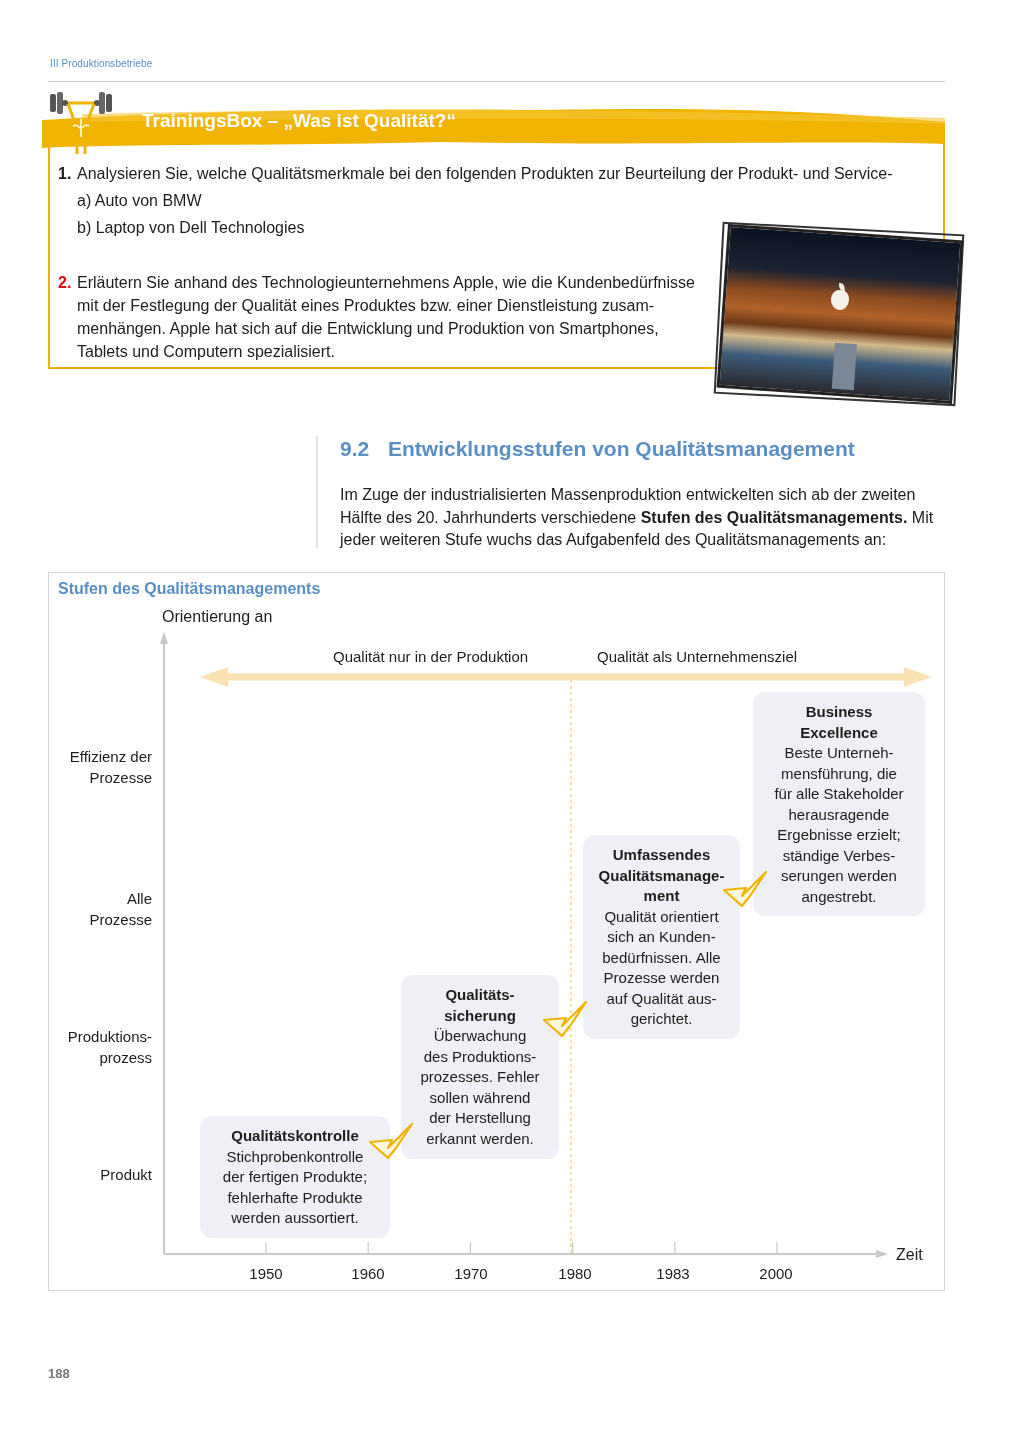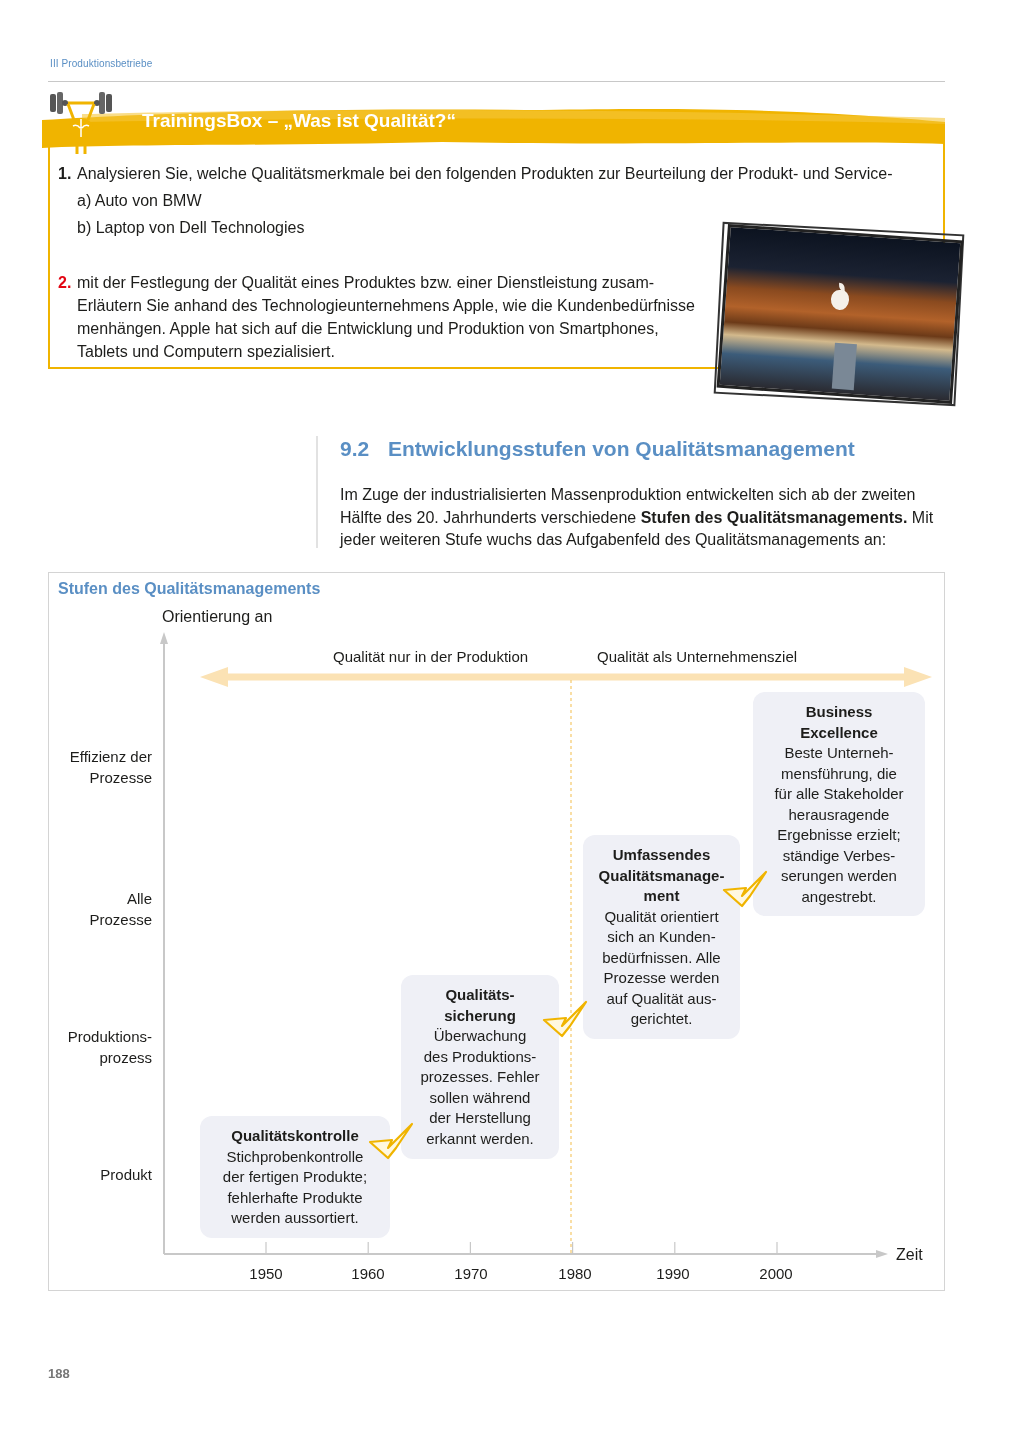--- a/index.html
+++ b/index.html
@@ -82,22 +82,22 @@
   <div style="padding-left:19px;">
     <div>Analysieren Sie, welche Qualitätsmerkmale bei den folgenden Produkten zur Beurteilung der Produkt- und Service-</div>
     <div class="sub" style="margin-top:4px;">a) Auto von BMW</div>
     <div class="sub" style="margin-top:4px;">b) Laptop von Dell Technologies</div>
   </div>
 </div>
 
 <div class="abs task" style="left:58px; top:271px; width:660px;">
   <span class="task-num num-red" style="left:0; top:0;">2.</span>
   <div style="padding-left:19px;">
+    <div>Erläutern Sie anhand des Technologieunternehmens Apple, wie die Kundenbedürfnisse</div>
     <div>mit der Festlegung der Qualität eines Produktes bzw. einer Dienstleistung zusam-</div>
-    <div>Erläutern Sie anhand des Technologieunternehmens Apple, wie die Kundenbedürfnisse</div>
     <div>menhängen. Apple hat sich auf die Entwicklung und Produktion von Smartphones,</div>
     <div>Tablets und Computern spezialisiert.</div>
   </div>
 </div>
 
 <div class="abs photo-frame2"></div>
 <div class="abs photo" title="Apple Store bei Nacht">
   <div class="apple-leaf"></div>
   <div class="apple-glyph"></div>
   <div class="photo-door"></div>
@@ -151,21 +151,21 @@
   <div>prozess</div>
 </div>
 <div class="abs ylabel" style="left:32px; top:1164px;">
   <div>Produkt</div>
 </div>
 
 <div class="abs xtick-label" style="left:236px; top:1265px;">1950</div>
 <div class="abs xtick-label" style="left:338px; top:1265px;">1960</div>
 <div class="abs xtick-label" style="left:441px; top:1265px;">1970</div>
 <div class="abs xtick-label" style="left:545px; top:1265px;">1980</div>
-<div class="abs xtick-label" style="left:643px; top:1265px;">1990</div>
+<div class="abs xtick-label" style="left:643px; top:1265px;">1983</div>
 <div class="abs xtick-label" style="left:746px; top:1265px;">2000</div>
 <div class="abs x-axis-title">Zeit</div>
 
 <div class="abs stage" style="left:200px; top:1116px; width:190px; height:122px;">
   <b>Qualitätskontrolle</b>
   <div>Stichprobenkontrolle</div>
   <div>der fertigen Produkte;</div>
   <div>fehlerhafte Produkte</div>
   <div>werden aussortiert.</div>
 </div>

